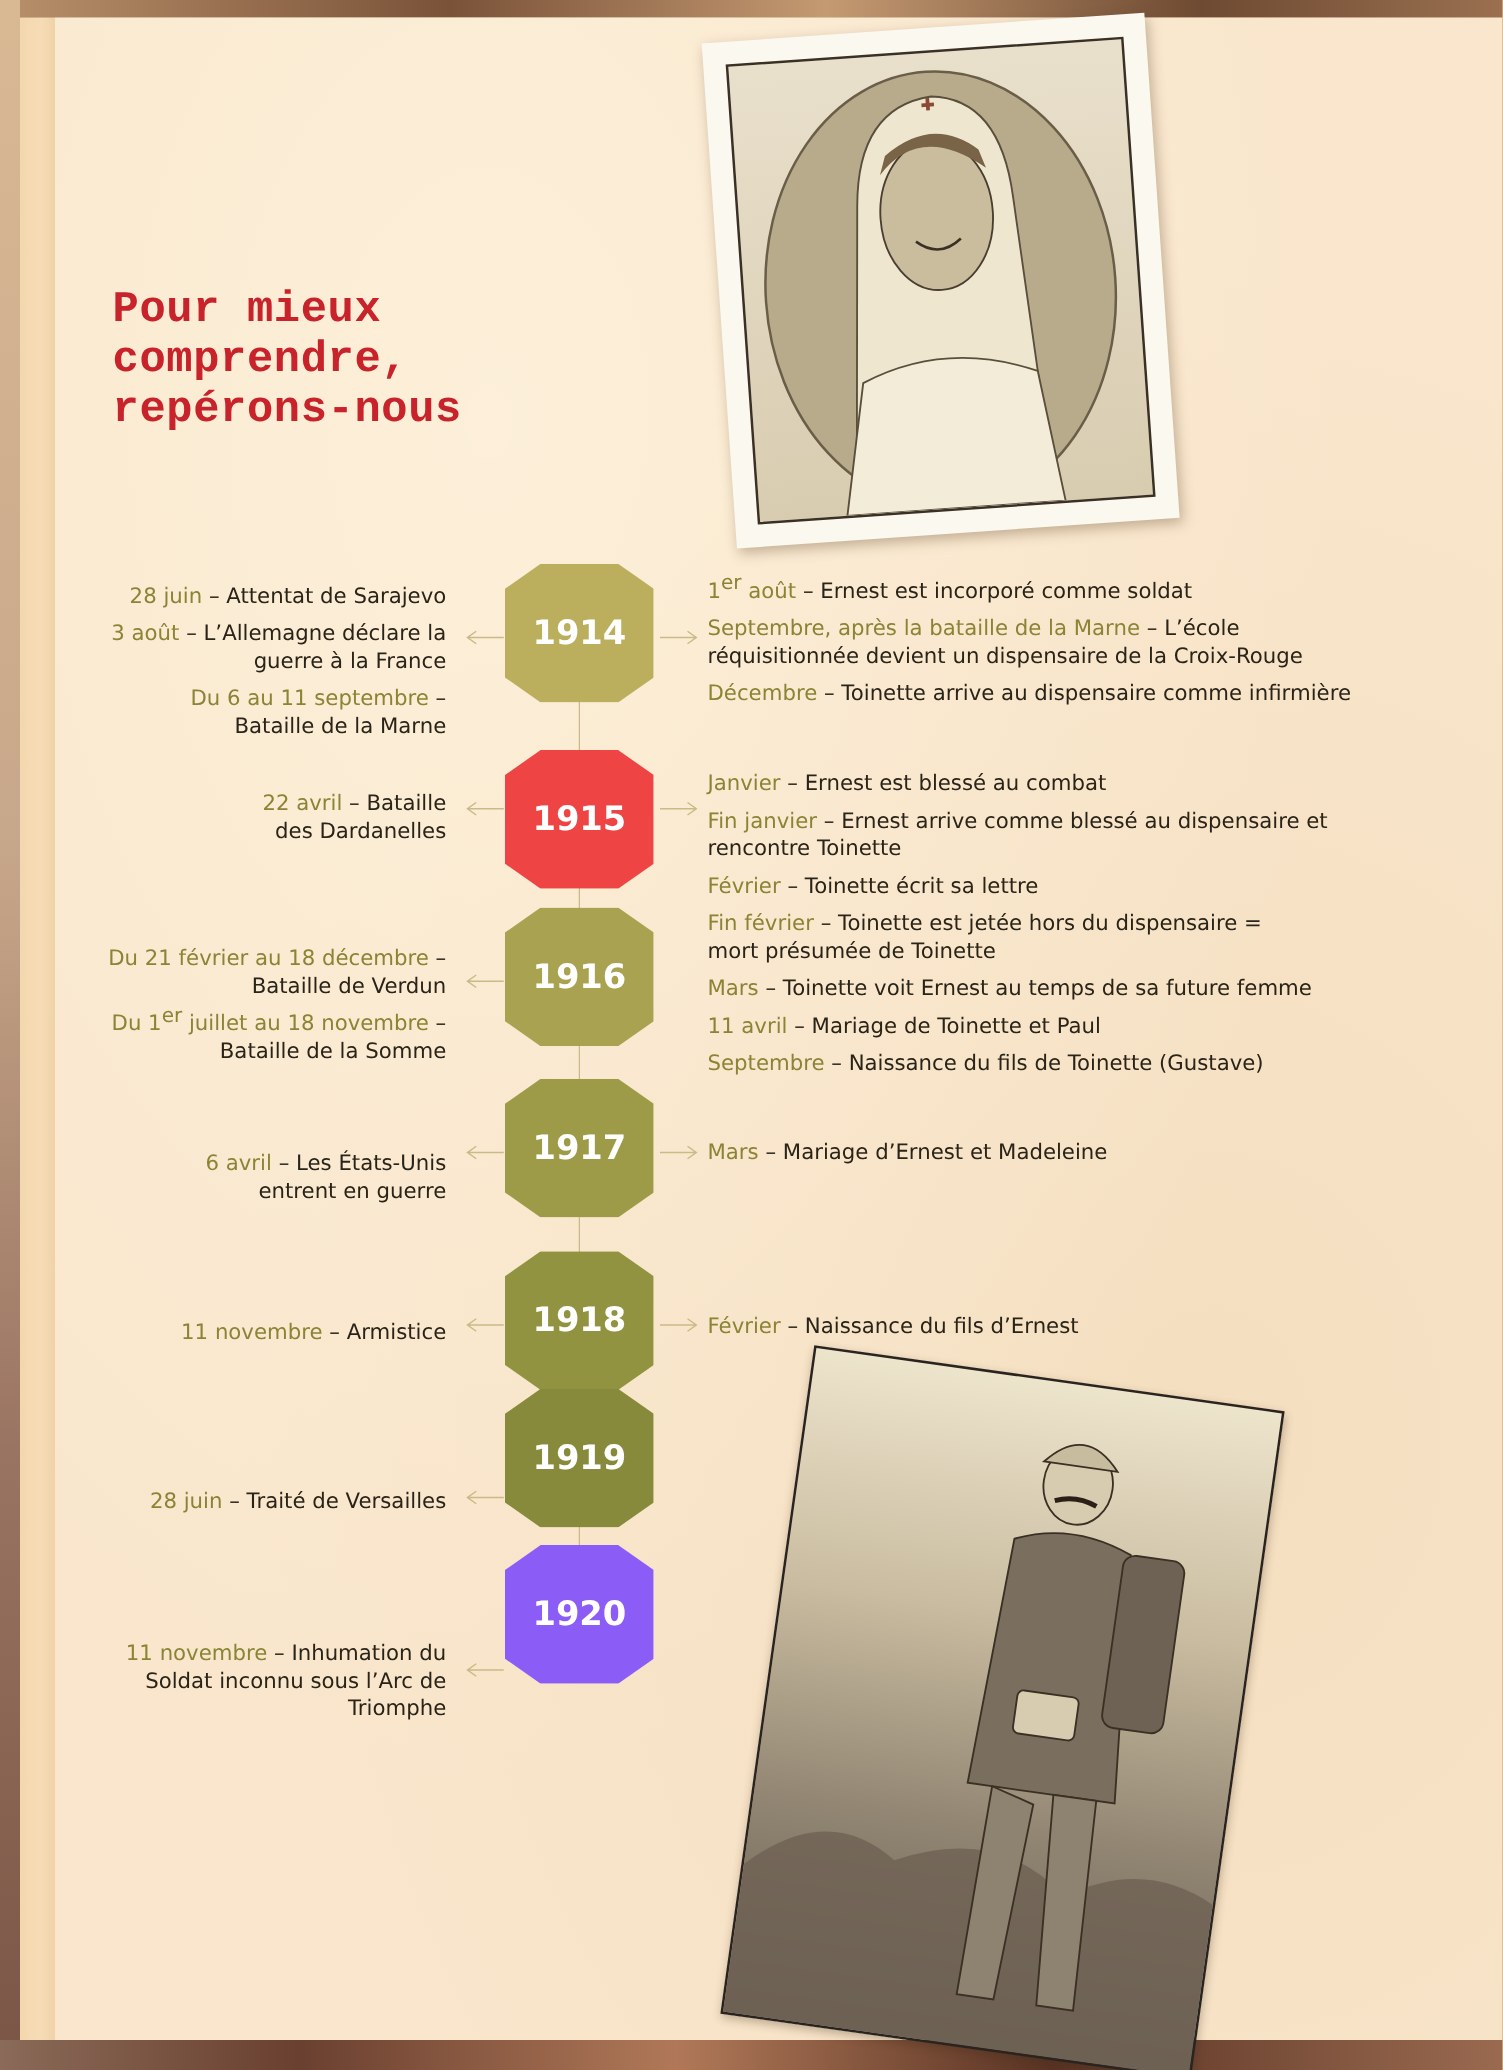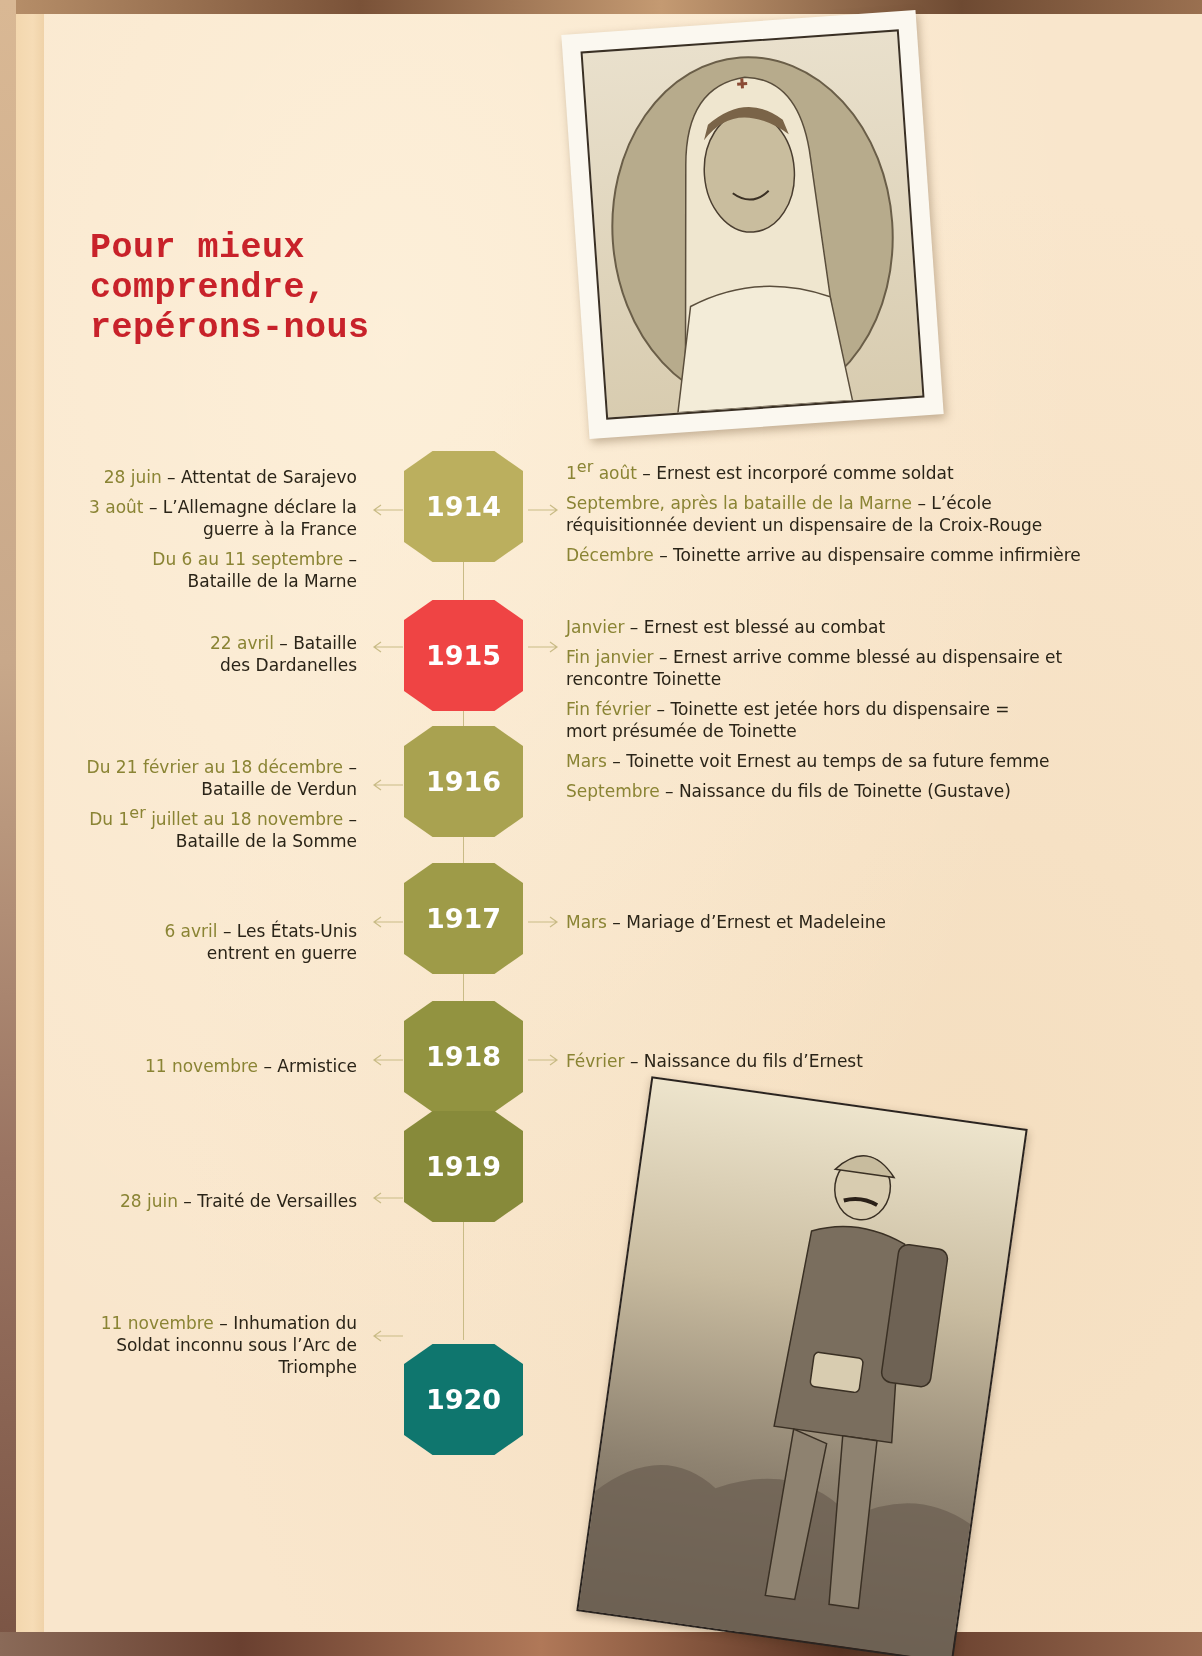--- a/index.html
+++ b/index.html
@@ -145,22 +145,24 @@
     <svg width="32" height="14">
       <path d="M1 7 H30 M23 2 L30 7 L23 12" stroke="#c9bb86" stroke-width="1.2" fill="none"></path>
     </svg>
   </div>
 <div class="col-left" style="top:632px;width:180px">
   <div class="ev"><span class="date">22 avril</span><span> – </span><span>Bataille des Dardanelles</span></div>
 </div>
 <div class="col-right" style="top:616px;width:520px">
   <div class="ev"><span class="date">Janvier</span><span> – </span><span>Ernest est blessé au combat</span></div>
   <div class="ev" style="width:510px"><span class="date">Fin janvier</span><span> – </span><span>Ernest arrive comme blessé au dispensaire et rencontre Toinette</span></div>
+  <div class="ev"><span class="date">Février</span><span> – </span><span>Toinette écrit sa lettre</span></div>
   <div class="ev" style="width:470px"><span class="date">Fin février</span><span> – </span><span>Toinette est jetée hors du dispensaire = mort présumée de Toinette</span></div>
   <div class="ev"><span class="date">Mars</span><span> – </span><span>Toinette voit Ernest au temps de sa future femme</span></div>
+  <div class="ev"><span class="date">11 avril</span><span> – </span><span>Mariage de Toinette et Paul</span></div>
   <div class="ev"><span class="date">Septembre</span><span> – </span><span>Naissance du fils de Toinette (Gustave)</span></div>
 </div>
 
 <div class="year-box" style="top:726px;background:#a9a250">1916</div>
 <div class="arrow" style="left:372px;top:778px">
     <svg width="32" height="14">
       <path d="M31 7 H2 M9 2 L2 7 L9 12" stroke="#c9bb86" stroke-width="1.2" fill="none"></path>
     </svg>
   </div>
 <div class="col-left" style="top:756px;width:300px">
@@ -207,21 +209,21 @@
 <div class="year-box" style="top:1111px;background:#878a3a">1919</div>
 <div class="arrow" style="left:372px;top:1191px">
     <svg width="32" height="14">
       <path d="M31 7 H2 M9 2 L2 7 L9 12" stroke="#c9bb86" stroke-width="1.2" fill="none"></path>
     </svg>
   </div>
 <div class="col-left" style="top:1190px">
   <div class="ev"><span class="date">28 juin</span><span> – </span><span>Traité de Versailles</span></div>
 </div>
 
-<div class="year-box" style="top:1344px;background:#0f766e">1920</div>
+<div class="year-box" style="top:1236px;background:#8b5cf6">1920</div>
 <div class="arrow" style="left:372px;top:1329px">
     <svg width="32" height="14">
       <path d="M31 7 H2 M9 2 L2 7 L9 12" stroke="#c9bb86" stroke-width="1.2" fill="none"></path>
     </svg>
   </div>
 <div class="col-left" style="top:1312px;width:280px">
   <div class="ev"><span class="date">11 novembre</span><span> – </span><span>Inhumation du Soldat inconnu sous l’Arc de Triomphe</span></div>
 </div>
 
 <div class="soldier-photo" title="Illustrated photo of Ernest, a WWI French soldier with moustache and pack">

